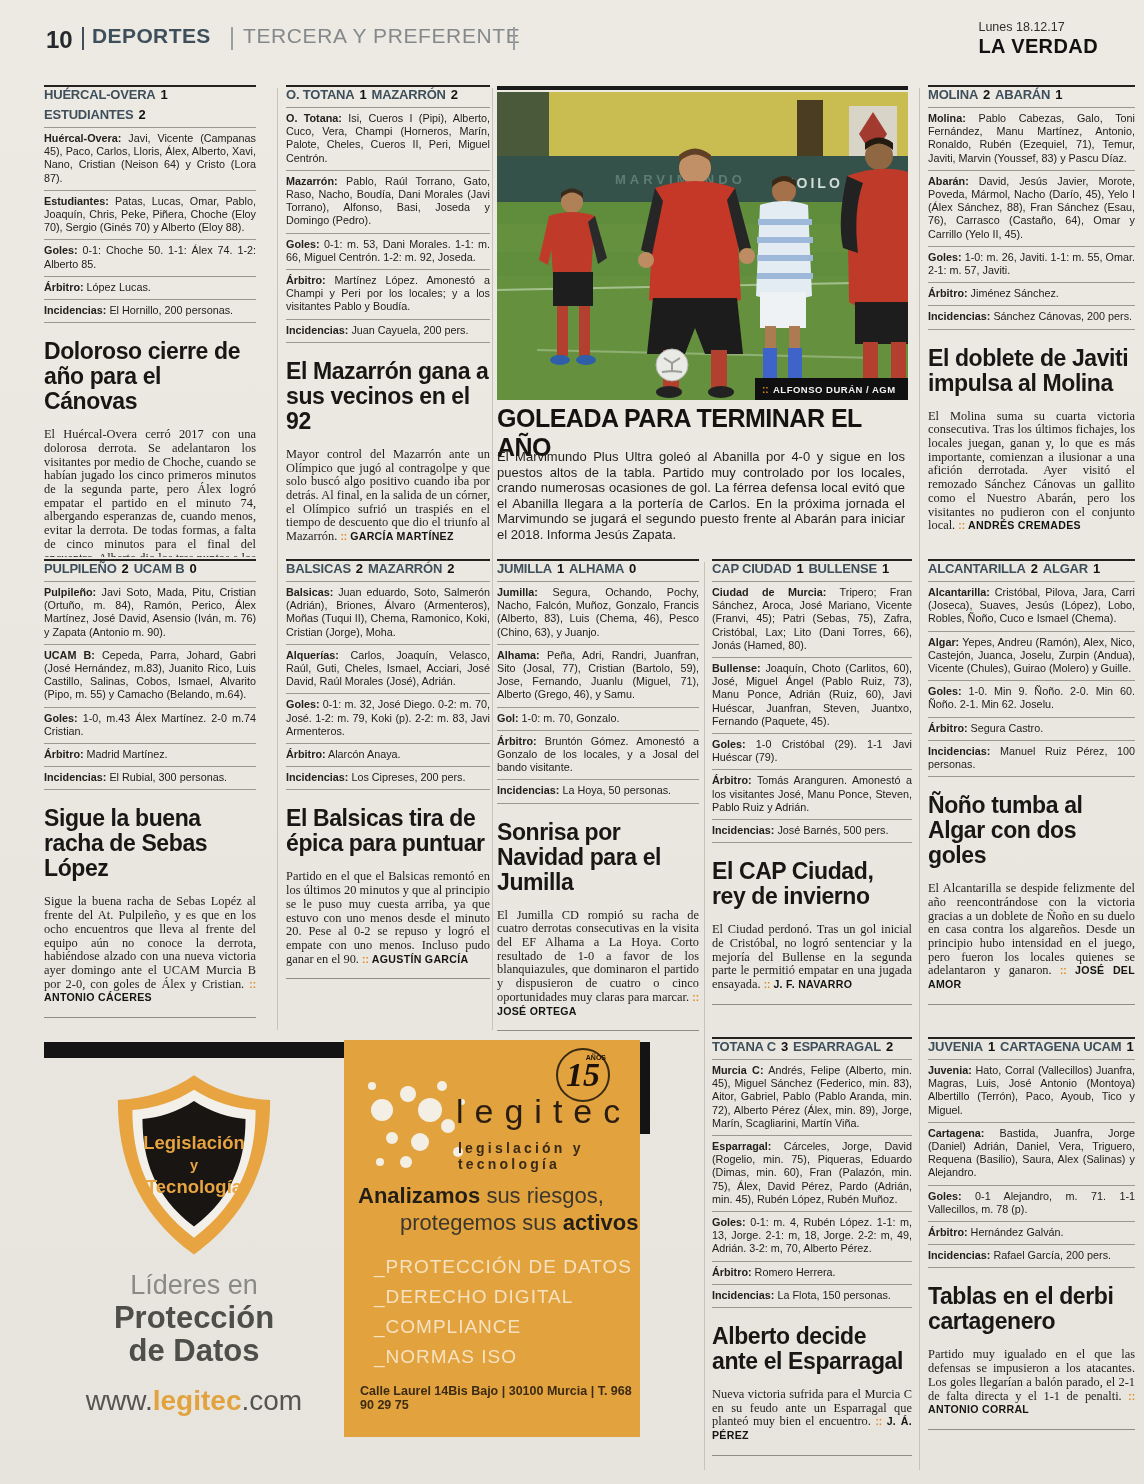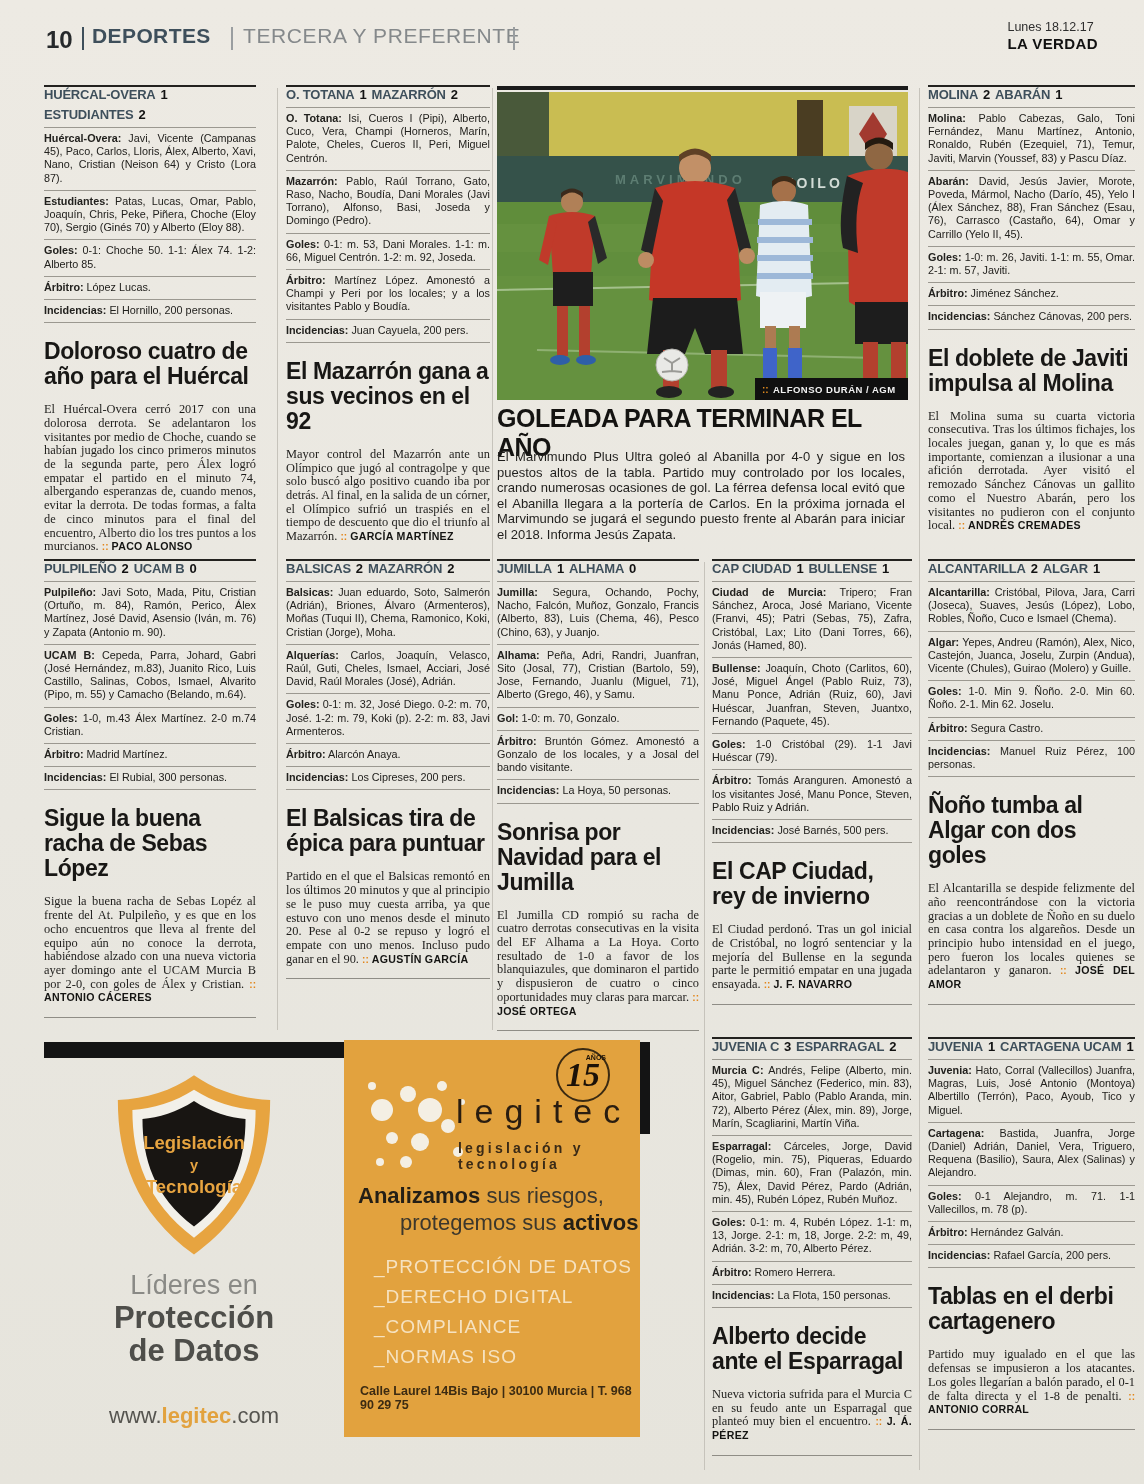--- a/index.html
+++ b/index.html
@@ -18,21 +18,21 @@
   .abs{position:absolute;}
 
   
   .page-number{left:46px;top:26px;font-size:24px;font-weight:bold;color:#26292b;}
   .mast-div{width:2px;background:#3e4f5b;}
   .mast-div.gray{width:2px;background:#9a9ea0;}
   .section-title{left:92px;top:24px;font-size:21px;font-weight:bold;color:var(--navy);letter-spacing:.4px;}
   .kicker{left:243px;top:24px;font-size:21px;color:#85898b;letter-spacing:.6px;}
   .mast-right{right:46px;top:20px;text-align:left;}
   .mast-date{font-size:12.5px;color:#2e2e2e;}
-  .mast-brand{font-size:15px;font-weight:bold;color:#111;letter-spacing:.4px;margin-top:1px;}
+  .mast-brand{font-size:20px;font-weight:bold;color:#111;letter-spacing:.4px;margin-top:1px;}
 
   
   .slot{position:absolute;overflow:hidden;}
   #slot-a1{left:44px;top:85px;width:212px;height:472px;}
   #slot-a2{left:44px;top:559px;width:212px;height:472px;}
   #slot-a3{left:286px;top:85px;width:204px;height:472px;}
   #slot-a4{left:286px;top:559px;width:204px;height:472px;}
   #slot-a5{left:497px;top:559px;width:202px;height:472px;}
   #slot-a6{left:712px;top:559px;width:200px;height:474px;}
   #slot-a7{left:712px;top:1037px;width:200px;height:440px;}
@@ -69,21 +69,21 @@
                 text-align:justify;color:#201f1d;}
 
   
   .ad{left:44px;top:1040px;width:606px;height:400px;}
   .ad-bar{position:absolute;left:0;top:2px;width:606px;height:16px;background:#141414;}
   .ad-sliver{position:absolute;left:596px;top:2px;width:10px;height:92px;background:#141414;}
   .ad-left{position:absolute;left:0;top:18px;width:300px;height:380px;text-align:center;}
   .ad-shield{display:block;margin:12px auto 0;}
   .ad-tag-light{font-size:27px;color:#8a8a86;margin-top:8px;}
   .ad-tag-bold{font-size:31px;font-weight:bold;color:#4e4e4a;line-height:33px;}
-  .ad-url{font-size:22px;margin-top:36px;color:#55544f;}
+  .ad-url{font-size:28px;margin-top:18px;color:#55544f;}
   .ad-url .brand{color:var(--ad-orange);font-weight:bold;}
   .ad-panel{position:absolute;left:300px;top:0;width:296px;height:397px;background:var(--ad-orange);}
   .logo-dots{position:absolute;left:8px;top:18px;}
   .logo-word{position:absolute;left:112px;top:52px;font-size:34px;color:#2a1d10;letter-spacing:11px;}
   .logo-sub{position:absolute;left:114px;top:100px;font-size:14px;font-weight:bold;
             letter-spacing:3.2px;color:#3a2a16;}
   .badge{position:absolute;left:212px;top:8px;width:54px;height:54px;border:2px solid #3a2a12;
          border-radius:50%;text-align:center;}
   .badge .num{font-family:"Liberation Serif",serif;font-size:34px;font-weight:bold;
               color:#1c1208;line-height:50px;font-style:italic;}
@@ -195,21 +195,21 @@
       <span class="team">ESTUDIANTES</span>
       <span class="score">2</span>
     </div>
     <div class="rows">
           <div class="info-row"><span class="lbl">Huércal-Overa:</span><span> Javi, Vicente (Campanas 45), Paco, Carlos, Lloris, Álex, Alberto, Xavi, Nano, Cristian (Neison 64) y Cristo (Lora 87).</span></div>
           <div class="info-row"><span class="lbl">Estudiantes:</span><span> Patas, Lucas, Omar, Pablo, Joaquín, Chris, Peke, Piñera, Choche (Eloy 70), Sergio (Ginés 70) y Alberto (Eloy 88).</span></div>
           <div class="info-row"><span class="lbl">Goles:</span><span> 0-1: Choche 50. 1-1: Álex 74. 1-2: Alberto 85.</span></div>
           <div class="info-row"><span class="lbl">Árbitro:</span><span> López Lucas.</span></div>
           <div class="info-row"><span class="lbl">Incidencias:</span><span> El Hornillo, 200 personas.</span></div>
         </div>
-    <h2 class="headline">Doloroso cuatro de año para el Huércal</h2>
+    <h2 class="headline">Doloroso cierre de año para el Cánovas</h2>
     <p class="body"><span class="body-text">El Huércal-Overa cerró 2017 con una dolorosa derrota. Se adelantaron los visitantes por medio de Choche, cuando se habían jugado los cinco primeros minutos de la segunda parte, pero Álex logró empatar el partido en el minuto 74, albergando esperanzas de, cuando menos, evitar la derrota. De todas formas, a falta de cinco minutos para el final del encuentro, Alberto dio los tres puntos a los murcianos.</span> <span class="bm">::</span> <span class="bn">PACO ALONSO</span></p>
   </div>
 </div>
   <div class="slot end-rule" id="slot-a2">
   <div class="article">
     <div class="match-header">
       <span class="team">PULPILEÑO</span>
       <span class="score">2</span>
       <span class="team">UCAM B</span>
       <span class="score">0</span>
@@ -297,21 +297,21 @@
           <div class="info-row"><span class="lbl">Árbitro:</span><span> Tomás Aranguren. Amonestó a los visitantes José, Manu Ponce, Steven, Pablo Ruiz y Adrián.</span></div>
           <div class="info-row"><span class="lbl">Incidencias:</span><span> José Barnés, 500 pers.</span></div>
         </div>
     <h2 class="headline">El CAP Ciudad, rey de invierno</h2>
     <p class="body"><span class="body-text">El Ciudad perdonó. Tras un gol inicial de Cristóbal, no logró sentenciar y la mejoría del Bullense en la segunda parte le permitió empatar en una jugada ensayada.</span> <span class="bm">::</span> <span class="bn">J. F. NAVARRO</span></p>
   </div>
 </div>
   <div class="slot end-rule" id="slot-a7">
   <div class="article">
     <div class="match-header">
-      <span class="team">JUVENIA C</span>
+      <span class="team">TOTANA C</span>
       <span class="score">3</span>
       <span class="team">ESPARRAGAL</span>
       <span class="score">2</span>
     </div>
     <div class="rows">
           <div class="info-row"><span class="lbl">Murcia C:</span><span> Andrés, Felipe (Alberto, min. 45), Miguel Sánchez (Federico, min. 83), Aitor, Gabriel, Pablo (Pablo Aranda, min. 72), Alberto Pérez (Álex, min. 89), Jorge, Marín, Scagliarini, Martín Viña.</span></div>
           <div class="info-row"><span class="lbl">Esparragal:</span><span> Cárceles, Jorge, David (Rogelio, min. 75), Piqueras, Eduardo (Dimas, min. 60), Fran (Palazón, min. 75), Álex, David Pérez, Pardo (Adrián, min. 45), Rubén López, Rubén Muñoz.</span></div>
           <div class="info-row"><span class="lbl">Goles:</span><span> 0-1: m. 4, Rubén López. 1-1: m, 13, Jorge. 2-1: m, 18, Jorge. 2-2: m, 49, Adrián. 3-2: m, 70, Alberto Pérez.</span></div>
           <div class="info-row"><span class="lbl">Árbitro:</span><span> Romero Herrera.</span></div>
           <div class="info-row"><span class="lbl">Incidencias:</span><span> La Flota, 150 personas.</span></div>
@@ -367,21 +367,21 @@
       <span class="score">1</span>
     </div>
     <div class="rows">
           <div class="info-row"><span class="lbl">Juvenia:</span><span> Hato, Corral (Vallecillos) Juanfra, Magras, Luis, José Antonio (Montoya) Albertillo (Terrón), Paco, Ayoub, Tico y Miguel.</span></div>
           <div class="info-row"><span class="lbl">Cartagena:</span><span> Bastida, Juanfra, Jorge (Daniel) Adrián, Daniel, Vera, Triguero, Requena (Basilio), Saura, Alex (Salinas) y Alejandro.</span></div>
           <div class="info-row"><span class="lbl">Goles:</span><span> 0-1 Alejandro, m. 71. 1-1 Vallecillos, m. 78 (p).</span></div>
           <div class="info-row"><span class="lbl">Árbitro:</span><span> Hernández Galván.</span></div>
           <div class="info-row"><span class="lbl">Incidencias:</span><span> Rafael García, 200 pers.</span></div>
         </div>
     <h2 class="headline">Tablas en el derbi cartagenero</h2>
-    <p class="body"><span class="body-text">Partido muy igualado en el que las defensas se impusieron a los atacantes. Los goles llegarían a balón parado, el 0-1 de falta directa y el 1-8 de penalti.</span> <span class="bm">::</span> <span class="bn">ANTONIO CORRAL</span></p>
+    <p class="body"><span class="body-text">Partido muy igualado en el que las defensas se impusieron a los atacantes. Los goles llegarían a balón parado, el 2-1 de falta directa y el 1-1 de penalti.</span> <span class="bm">::</span> <span class="bn">ANTONIO CORRAL</span></p>
   </div>
 </div>
 
   <div class="abs ad">
     <div class="ad-bar"></div>
     <div class="ad-sliver"></div>
     <div class="ad-left">
       <svg class="ad-shield" width="168" height="192" viewBox="0 0 150 170">
         <path d="M75,4 C95,18 118,25 143,26 C143,76 128,126 75,164 C22,126 7,76 7,26 C32,25 55,18 75,4 Z" fill="#e7a440"></path>
         <path d="M75,17 C92,28 112,34 130,35 C130,76 118,117 75,149 C32,117 20,76 20,35 C38,34 58,28 75,17 Z" fill="#f2f0e9"></path>

